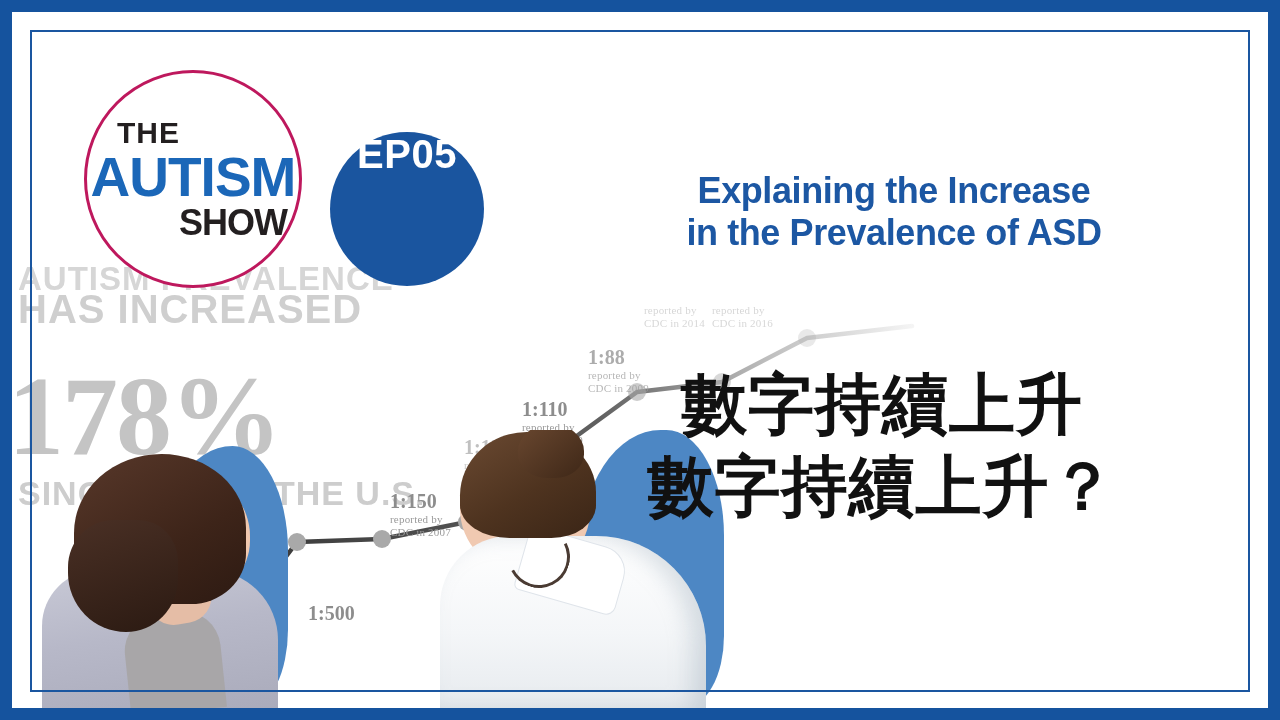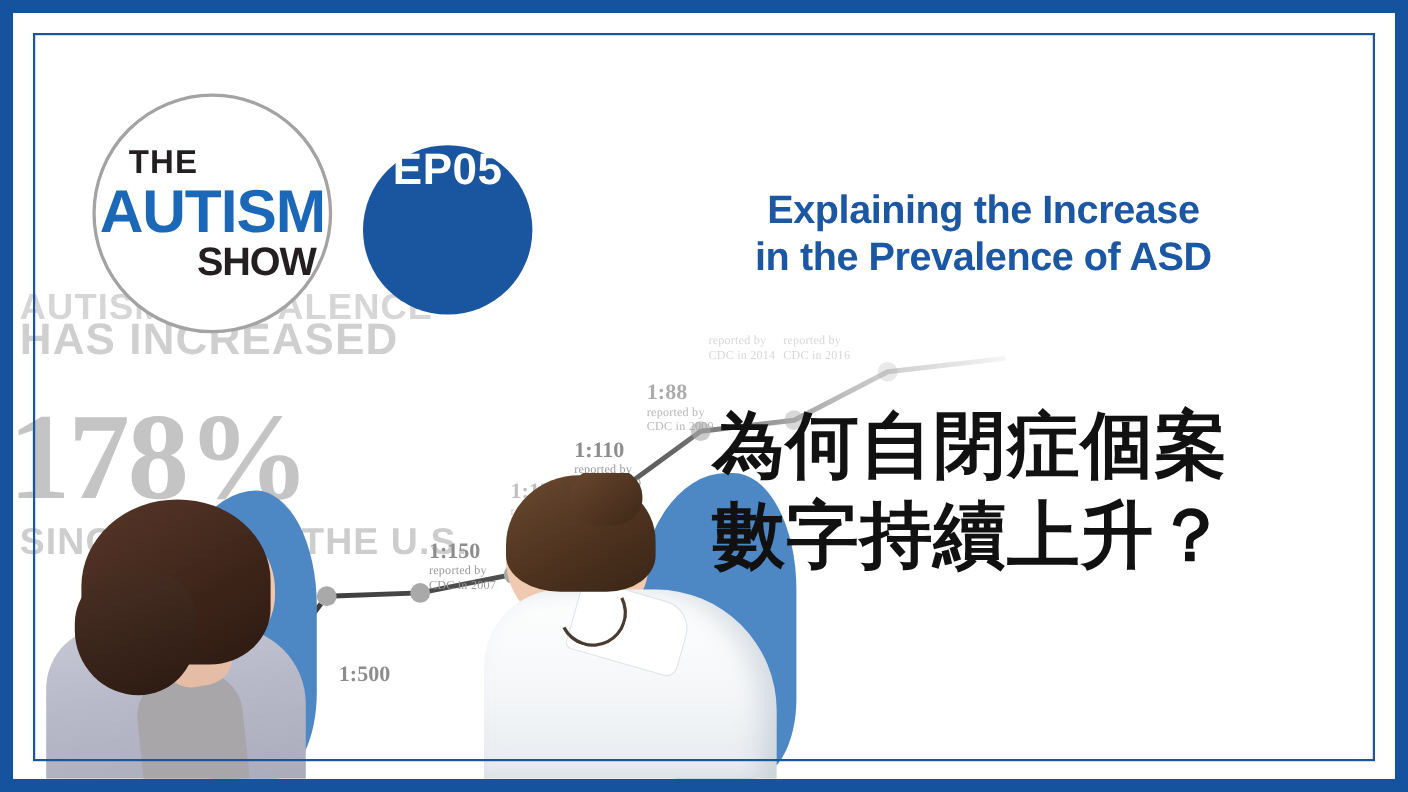--- a/index.html
+++ b/index.html
@@ -170,23 +170,23 @@
     background:linear-gradient(140deg,#6a4830,#3e2717);
     border-radius:50% 50% 44% 44%;
   }
   #pr-ear{
     position:absolute; left:36px; top:66px; width:22px; height:30px;
     background:#e7bda2; border-radius:50%;
   }
 
   
   #logo-circle{
-    position:absolute; left:72px; top:73px;
+    position:absolute; left:72px; top:58px;
     width:218px; height:218px;
-    border:3px solid #a3a3a3;
+    border:3px solid #be185d;
     border-radius:50%;
     background:#fff;
     z-index:20;
     display:flex; flex-direction:column;
     align-items:center; justify-content:center;
     line-height:1;
   }
   #logo-the{
     font-size:30px; font-weight:bold; color:#231f20;
     letter-spacing:1px; align-self:flex-start;
@@ -367,19 +367,19 @@
   <div id="ep-badge">
     <span id="ep-badge-label">EP05</span>
   </div>
 
   <div id="title-en">
     <span class="ln">Explaining the Increase</span>
     <span class="ln">in the Prevalence of ASD</span>
   </div>
 
   <div id="title-zh">
-    <span class="ln">為何自閉症個案</span>
+    <span class="ln">數字持續上升</span>
     <span class="ln">數字持續上升？</span>
   </div>
 
 </div>
 
 <div id="frame-inner-line"></div>
 
 </body></html>

